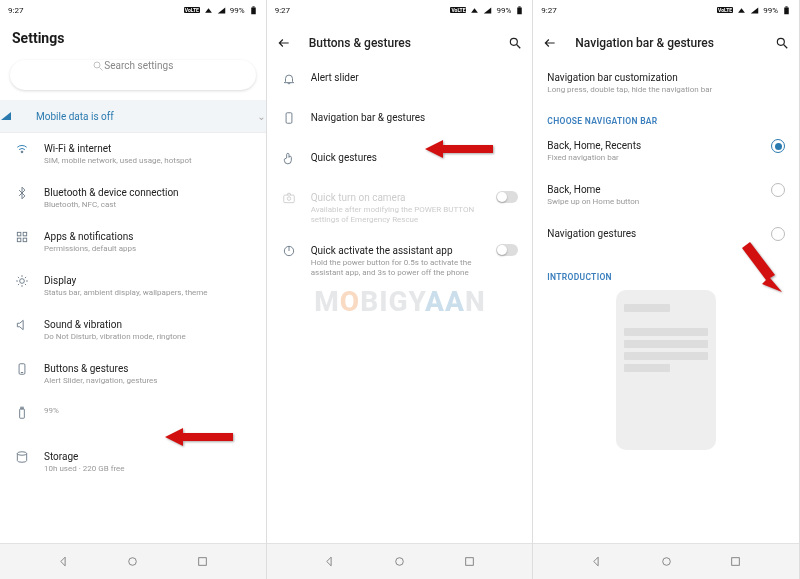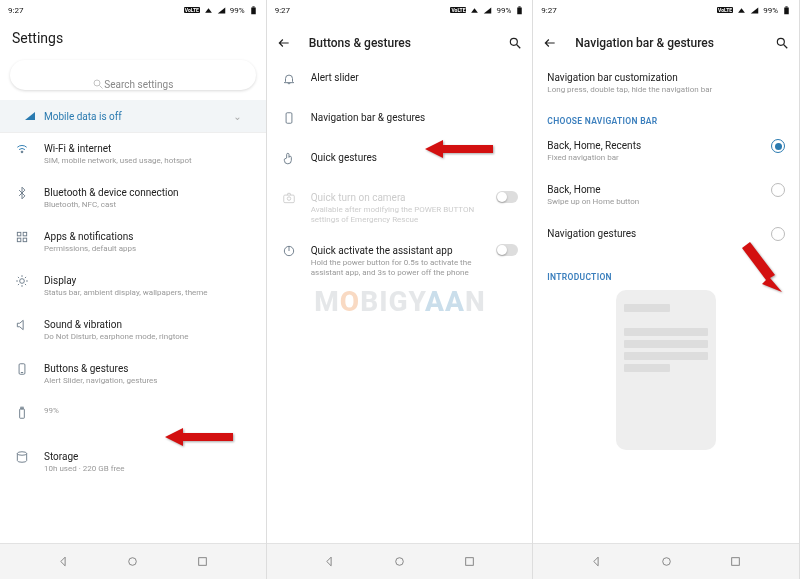--- a/index.html
+++ b/index.html
@@ -7,24 +7,24 @@
 .pane{width:288px;background:#fff;display:flex;flex-direction:column;font-size:9.5px;color:#1a1a1a;position:relative;border-right:1px solid #ddd}
 .pane:last-child{border-right:none}
 .statusbar{height:20px;display:flex;align-items:center;justify-content:space-between;padding:0 8px;font-size:8px;color:#111}
 .sb-right{display:flex;align-items:center;gap:4px}
 .sb-right svg{width:9px;height:9px}
 .volte{font-size:5px;background:#111;color:#fff;padding:0 1px;border-radius:1px;font-weight:700}
 .hdr{display:flex;align-items:center;padding:10px 10px 0;height:36px}
 .hdr .back{margin-right:18px}
 .hdr .title{font-size:12px;font-weight:500;color:#222;flex:1}
 .hdr .search{margin-left:auto}
-.big-title{font-size:14px;font-weight:400;padding:10px 12px 8px}
-.searchbar{margin:6px 10px 10px;height:30px;border-radius:16px;box-shadow:0 1px 3px rgba(0,0,0,.15);display:flex;align-items:flex-end;justify-content:center;gap:0;color:#888;font-size:10px}
+.big-title{font-size:14px;font-weight:700;padding:10px 12px 8px}
+.searchbar{margin:6px 10px 10px;height:30px;border-radius:16px;box-shadow:0 1px 3px rgba(0,0,0,.15);display:flex;align-items:flex-start;justify-content:center;gap:0;color:#888;font-size:10px}
 .searchbar svg{width:12px;height:12px;opacity:.5}
-.banner{background:#f2f5f7;padding:10px 24px;color:#2a7ab0;font-size:10px;display:flex;align-items:center;gap:8px}
+.banner{background:#f2f5f7;padding:10px 0;color:#2a7ab0;font-size:10px;display:flex;align-items:center;gap:24px}
 .banner .chev{margin-left:auto;color:#aaa}
 .sep{height:1px;background:#eee;margin:0}
 .row{display:flex;align-items:flex-start;padding:9px 14px;gap:14px;min-height:44px}
 .row .ic{width:16px;display:flex;justify-content:center;color:#6b7a88}
 .row .ic svg{width:14px;height:14px;stroke:#6b7a88;fill:none;stroke-width:1.6}
 .row .txt{flex:1;min-width:0}
 .row .t{font-size:10px;color:#222;line-height:1.35}
 .row .s{font-size:8px;color:#999;line-height:1.35}
 .pane2 .row{min-height:40px}
 .disabled .t,.disabled .s{color:#ccc}
@@ -134,21 +134,21 @@
       </div>
   </div>
   <div class="row">
     <div class="ic">
         <svg viewBox="0 0 24 24">
           <path d="M4 9v6h4l6 5V4l-6 5H4z"></path>
         </svg>
       </div>
     <div class="txt">
         <div class="t">Sound &amp; vibration</div>
-        <div class="s">Do Not Disturb, earphone mode, ringtone</div>
+        <div class="s">Do Not Disturb, vibration mode, ringtone</div>
       </div>
   </div>
   <div class="row">
     <div class="ic">
         <svg viewBox="0 0 24 24">
           <rect x="7" y="3" width="10" height="18" rx="2"></rect>
           <line x1="10" y1="18" x2="14" y2="18"></line>
         </svg>
       </div>
     <div class="txt">

